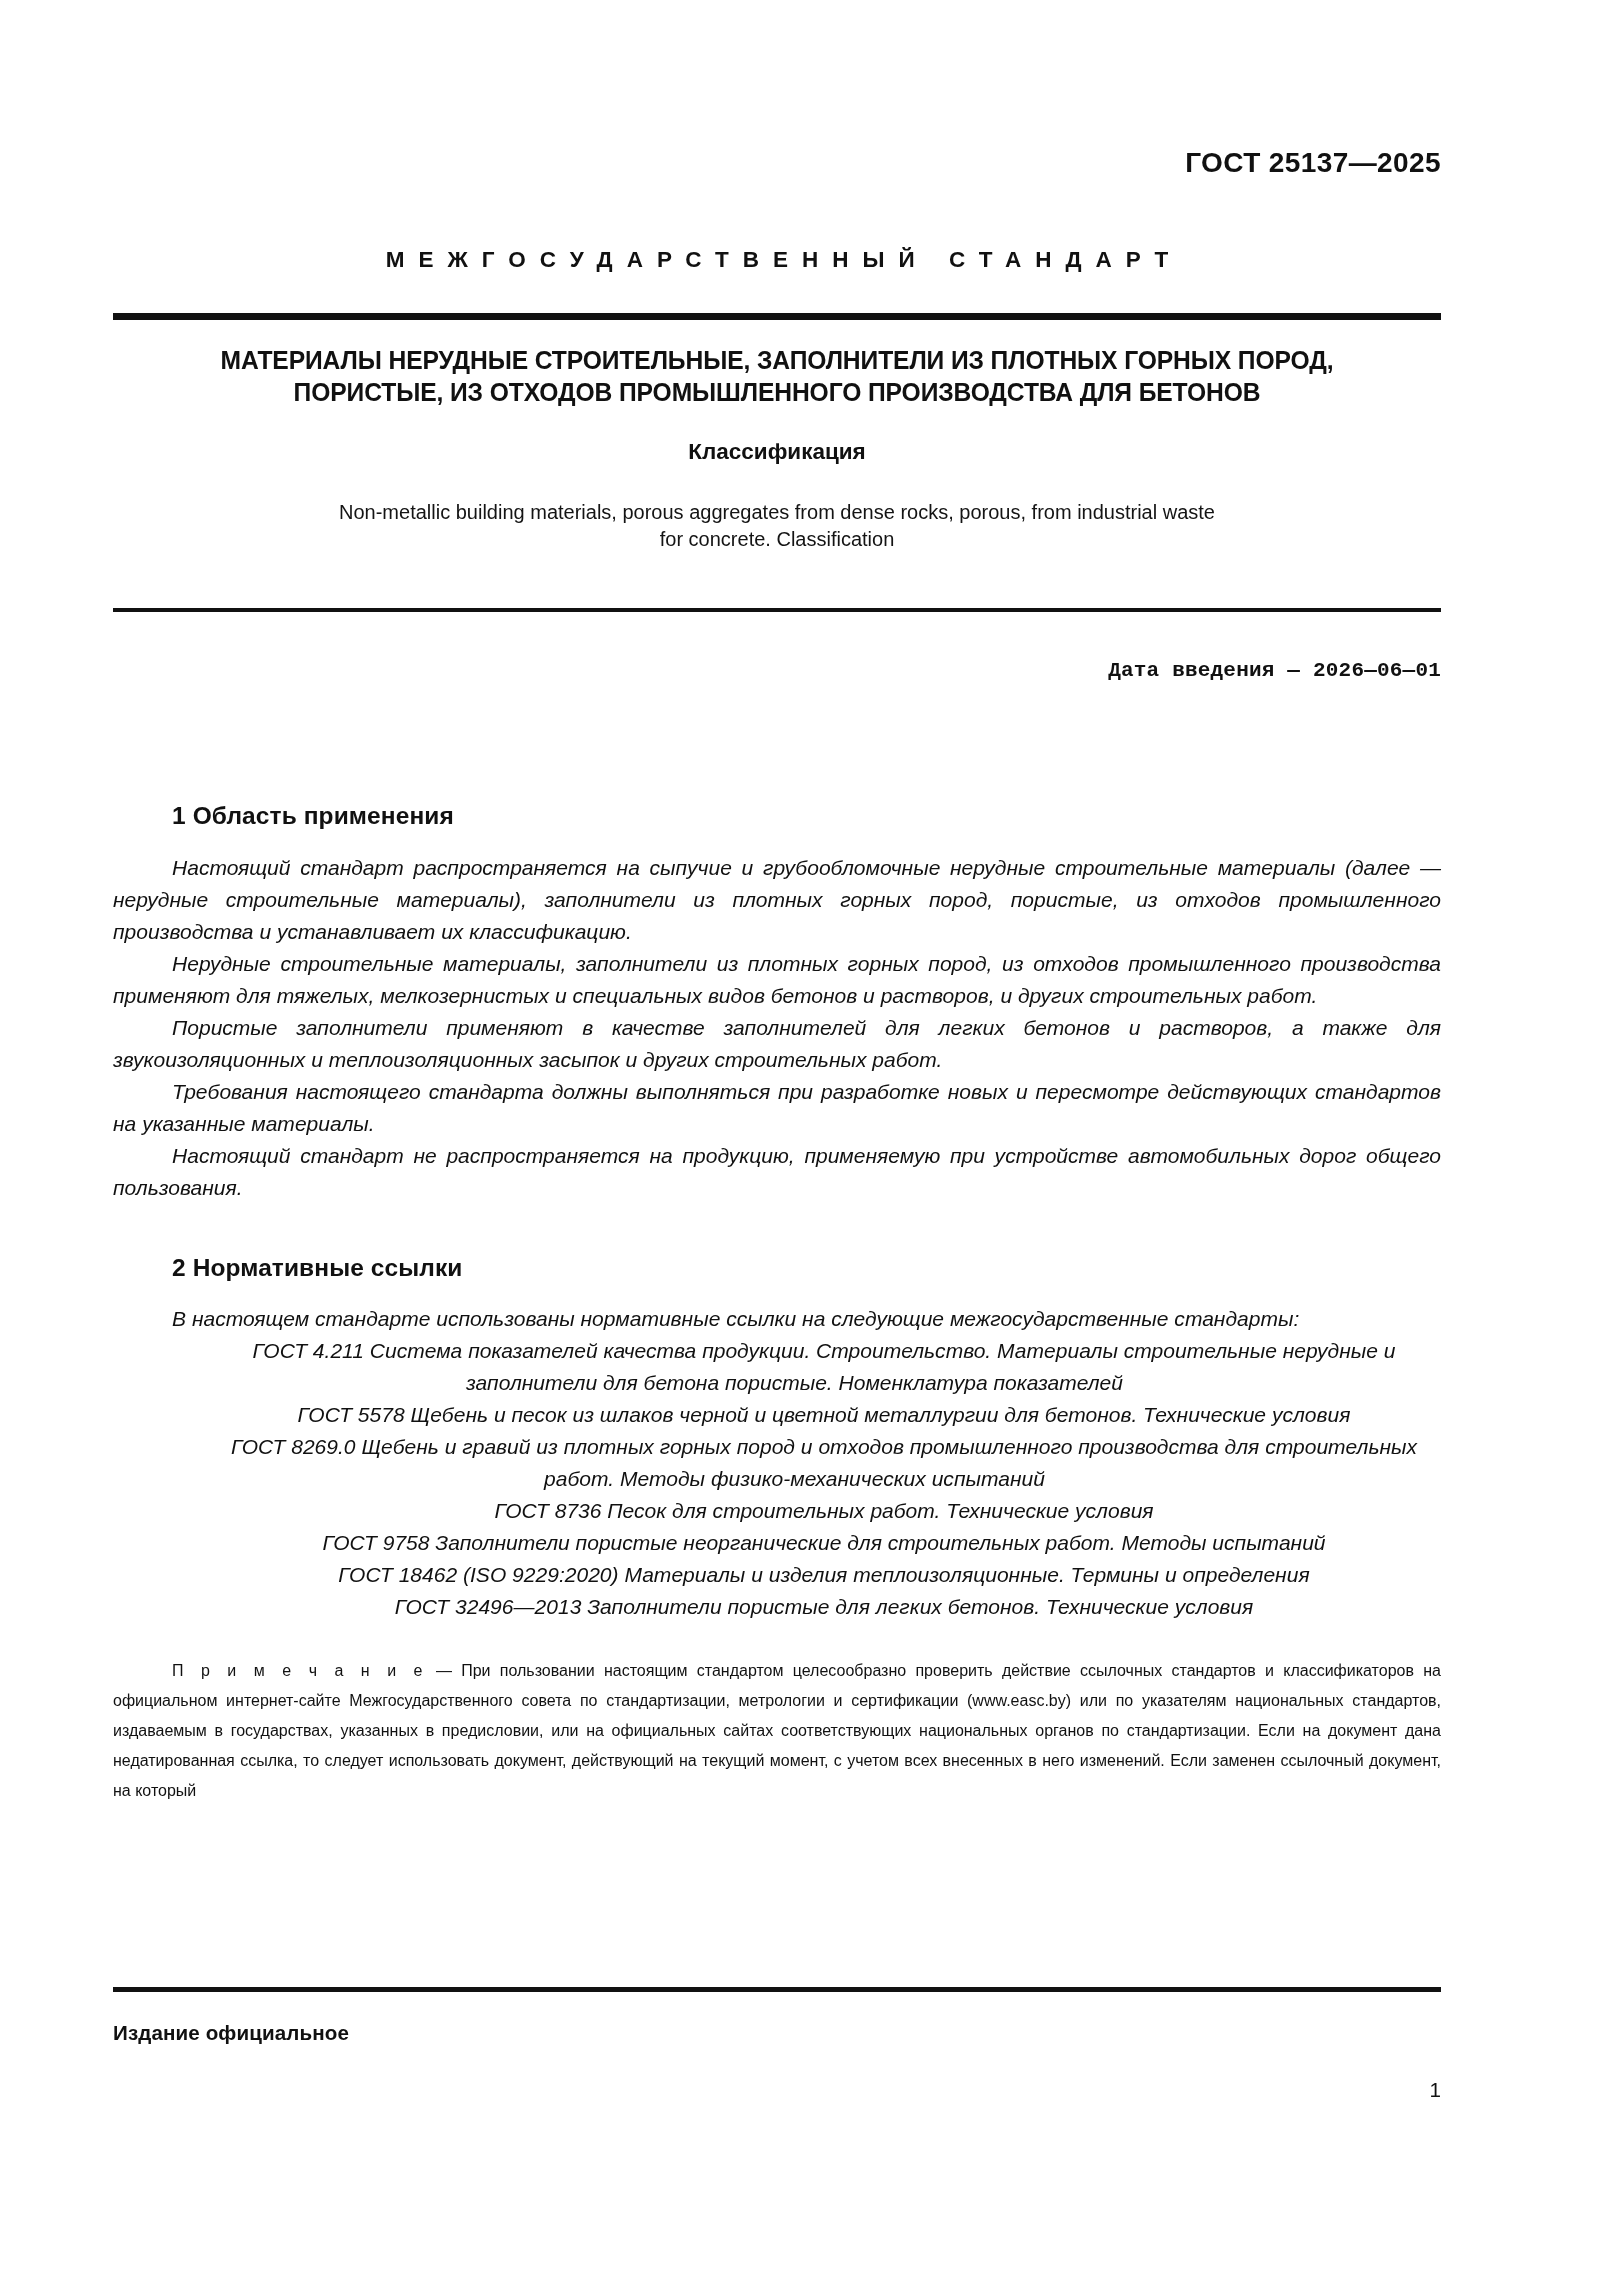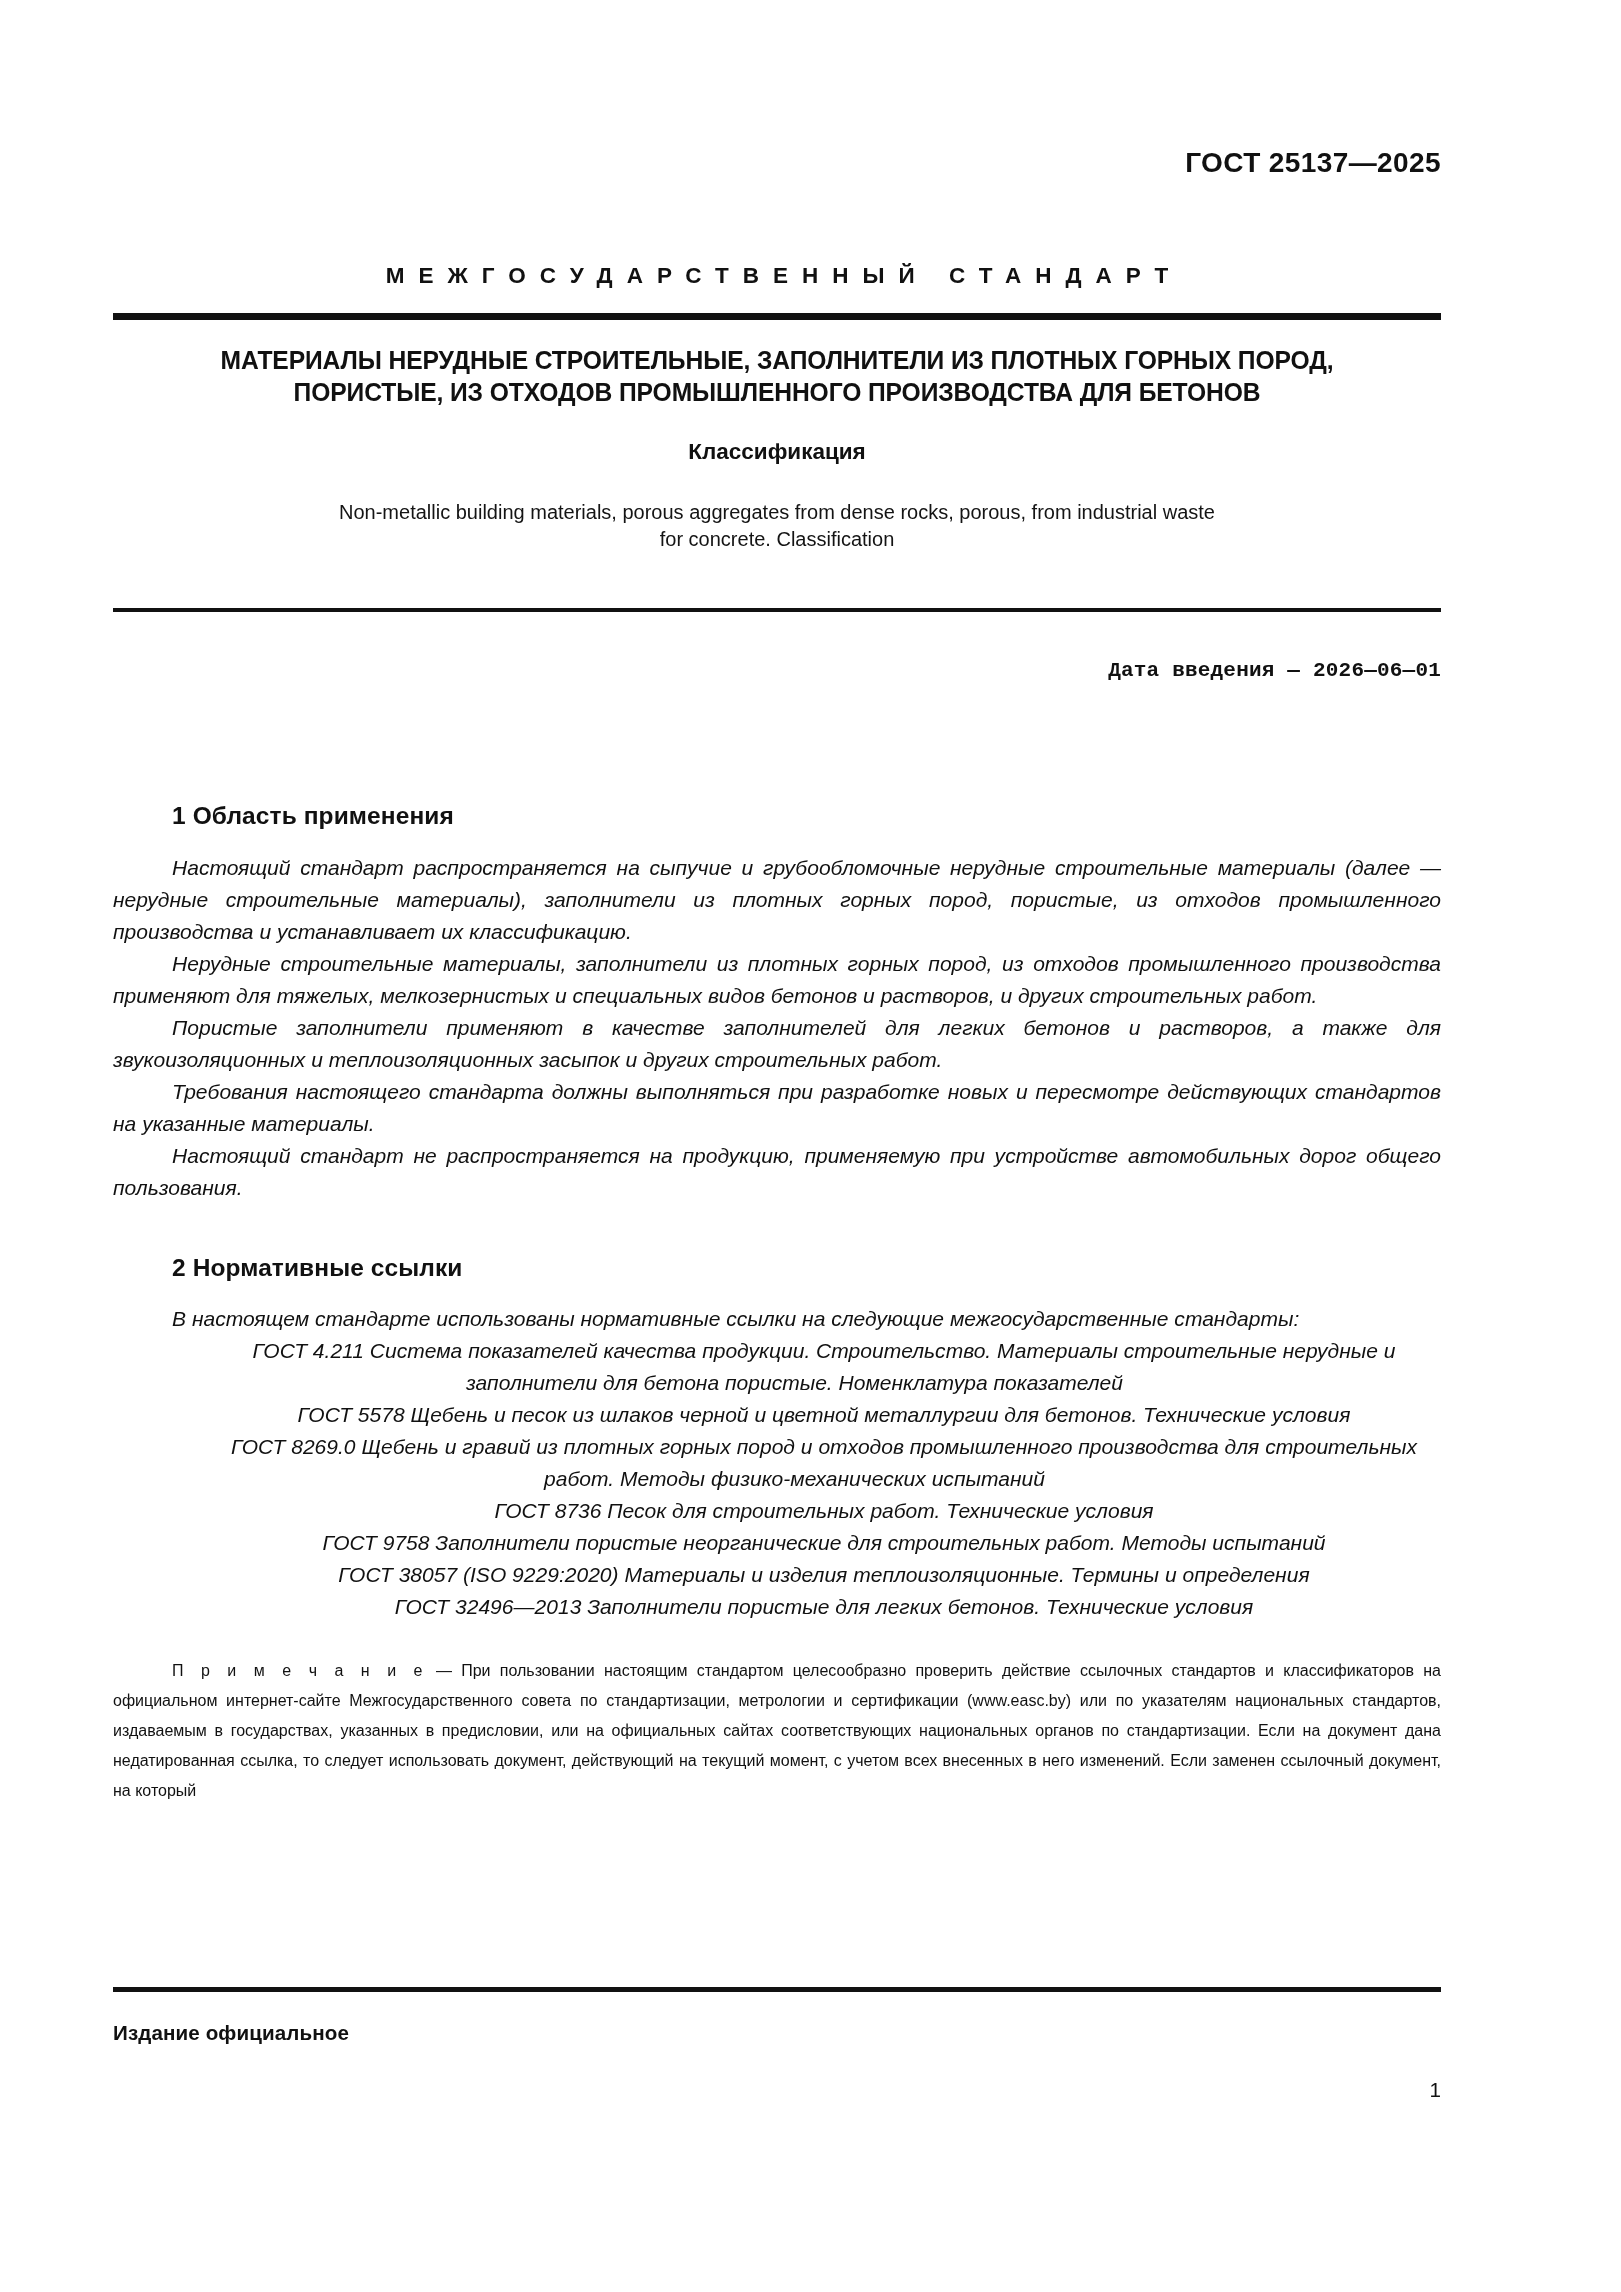--- a/index.html
+++ b/index.html
@@ -31,21 +31,21 @@
     right: 180px;
     font-size: 28px;
     font-weight: bold;
     letter-spacing: 0.4px;
     white-space: nowrap;
   }
 
   
   .interstate-line {
     position: absolute;
-    top: 263px;
+    top: 247px;
     left: 113px;
     width: 1328px;
     text-align: center;
     font-size: 22.5px;
     font-weight: bold;
     letter-spacing: 14px;
     text-indent: 14px;
     white-space: nowrap;
   }
 
@@ -207,21 +207,21 @@
 
     <div class="section">
       <h2 class="section-heading">2 Нормативные ссылки</h2>
       <p class="para">В настоящем стандарте использованы нормативные ссылки на следующие межгосударственные стандарты:</p>
       <div class="ref-list">
         <p class="para">ГОСТ 4.211 Система показателей качества продукции. Строительство. Материалы строительные нерудные и заполнители для бетона пористые. Номенклатура показателей</p>
         <p class="para">ГОСТ 5578 Щебень и песок из шлаков черной и цветной металлургии для бетонов. Технические условия</p>
         <p class="para">ГОСТ 8269.0 Щебень и гравий из плотных горных пород и отходов промышленного производства для строительных работ. Методы физико-механических испытаний</p>
         <p class="para">ГОСТ 8736 Песок для строительных работ. Технические условия</p>
         <p class="para">ГОСТ 9758 Заполнители пористые неорганические для строительных работ. Методы испытаний</p>
-        <p class="para">ГОСТ 38057 (ISO 9229:2020) Материалы и изделия теплоизоляционные. Термины и определения</p>
+        <p class="para">ГОСТ 18462 (ISO 9229:2020) Материалы и изделия теплоизоляционные. Термины и определения</p>
         <p class="para">ГОСТ 32496—2013 Заполнители пористые для легких бетонов. Технические условия</p>
       </div>
 
       <div class="note-block">
         <p class="note"><span class="note-label">П р и м е ч а н и е</span><span> — При пользовании настоящим стандартом целесообразно проверить действие ссылочных стандартов и классификаторов на официальном интернет-сайте Межгосударственного совета по стандартизации, метрологии и сертификации (www.easc.by) или по указателям национальных стандартов, издаваемым в государствах, указанных в предисловии, или на официальных сайтах соответствующих национальных органов по стандартизации. Если на документ дана недатированная ссылка, то следует использовать документ, действующий на текущий момент, с учетом всех внесенных в него изменений. Если заменен ссылочный документ, на который</span></p>
       </div>
     </div>
 
   </div>
 

